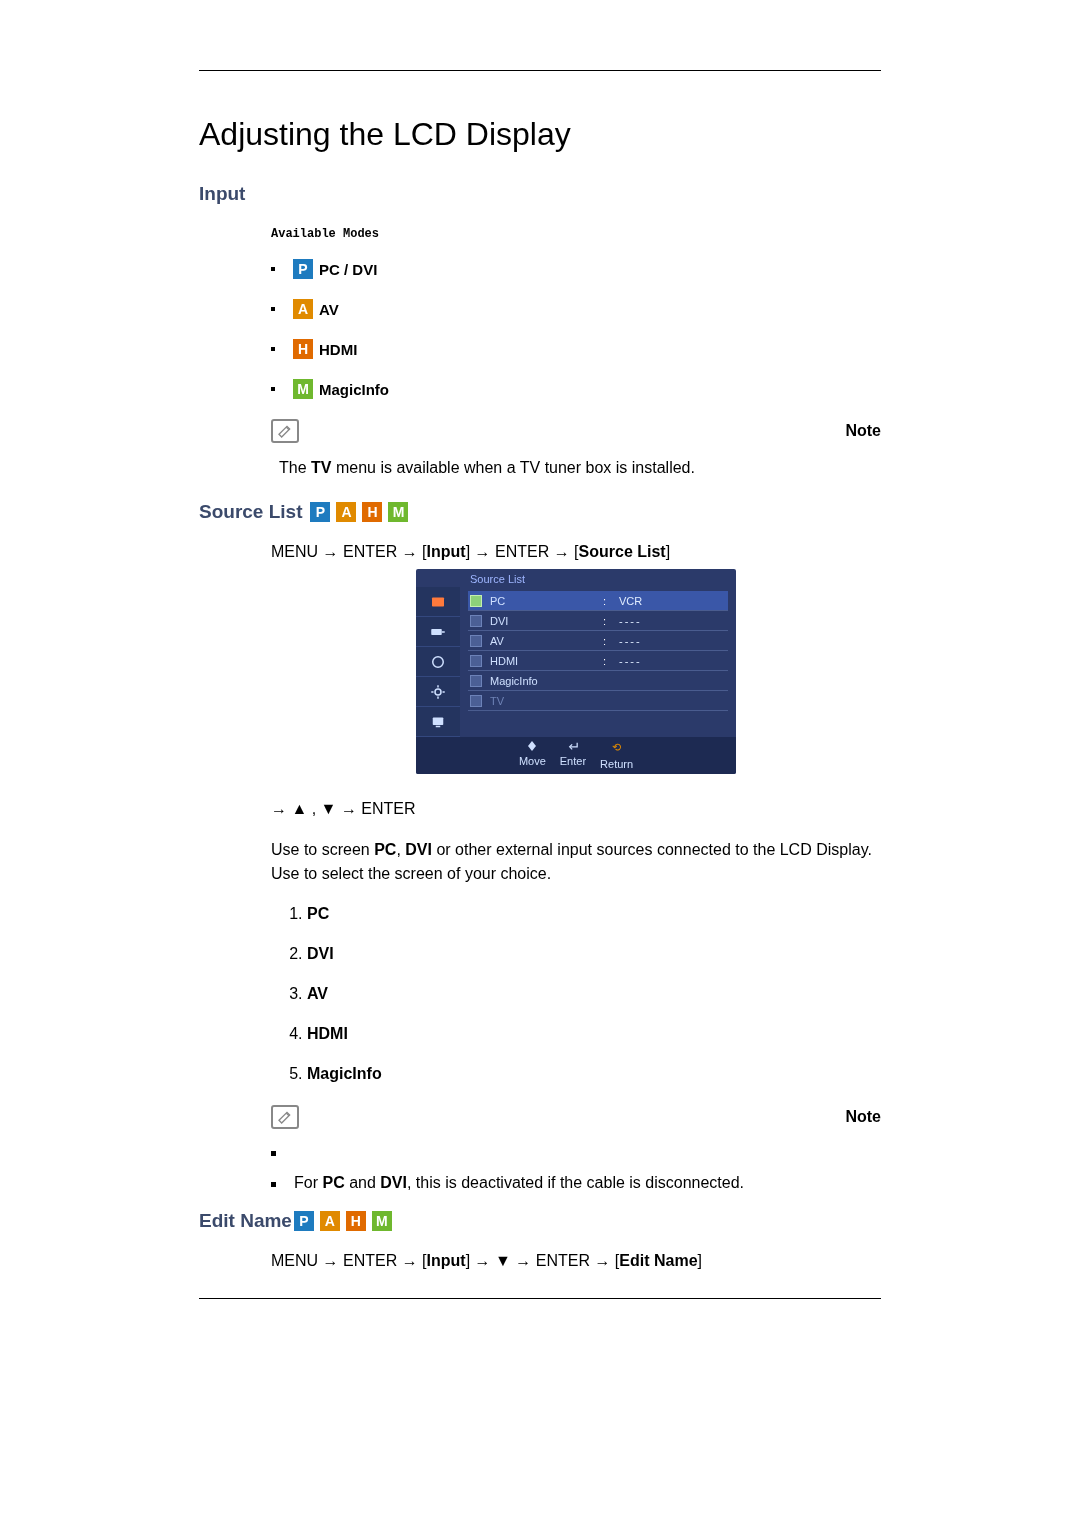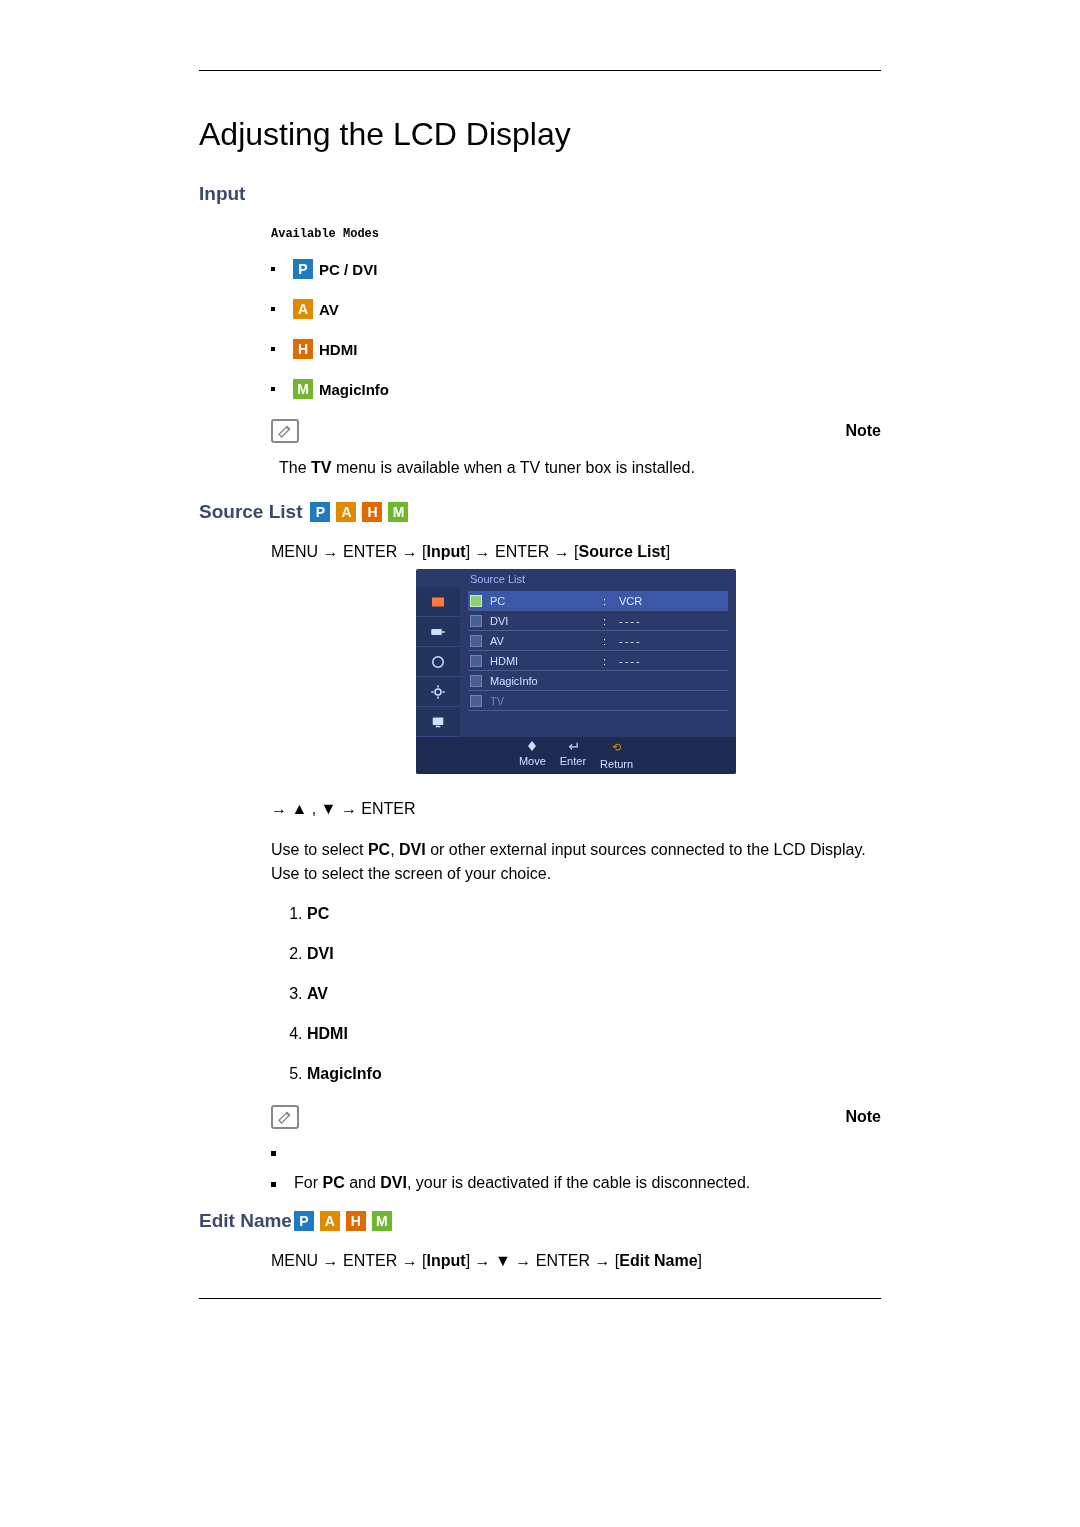--- a/index.html
+++ b/index.html
@@ -253,21 +253,21 @@
             <span class="r">⟲</span>
             <span>Return</span>
           </span>
         </div>
       </div>
     </div>
 
     <p class="nav-keys">→ ▲ , ▼ → ENTER</p>
 
     <p class="desc">
-      <span>Use to select </span><b>PC</b><span>, </span><b>DVI</b><span> or other external input sources connected to the LCD Display. Use to select the screen of your choice.</span>
+      <span>Use to screen </span><b>PC</b><span>, </span><b>DVI</b><span> or other external input sources connected to the LCD Display. Use to select the screen of your choice.</span>
     </p>
 
     <ol class="numbered">
       <li><span class="b">PC</span></li>
       <li><span class="b">DVI</span></li>
       <li><span class="b">AV</span></li>
       <li><span class="b">HDMI</span></li>
       <li><span class="b">MagicInfo</span></li>
     </ol>
 
@@ -281,21 +281,21 @@
       <span>Note</span>
     </div>
 
     <ul class="bullets">
       <li>
         <span class="dot"></span>
       </li>
       <li>
         <span class="dot"></span>
         <span>
-          <span>For </span><b>PC</b><span> and </span><b>DVI</b><span>, your is deactivated if the cable is disconnected.</span>
+          <span>For </span><b>PC</b><span> and </span><b>DVI</b><span>, this is deactivated if the cable is disconnected.</span>
         </span>
       </li>
     </ul>
   </div>
 
   <div class="editname-header">
     <h2>Edit Name</h2>
     <span class="badge p">P</span>
     <span class="badge a">A</span>
     <span class="badge h">H</span>

